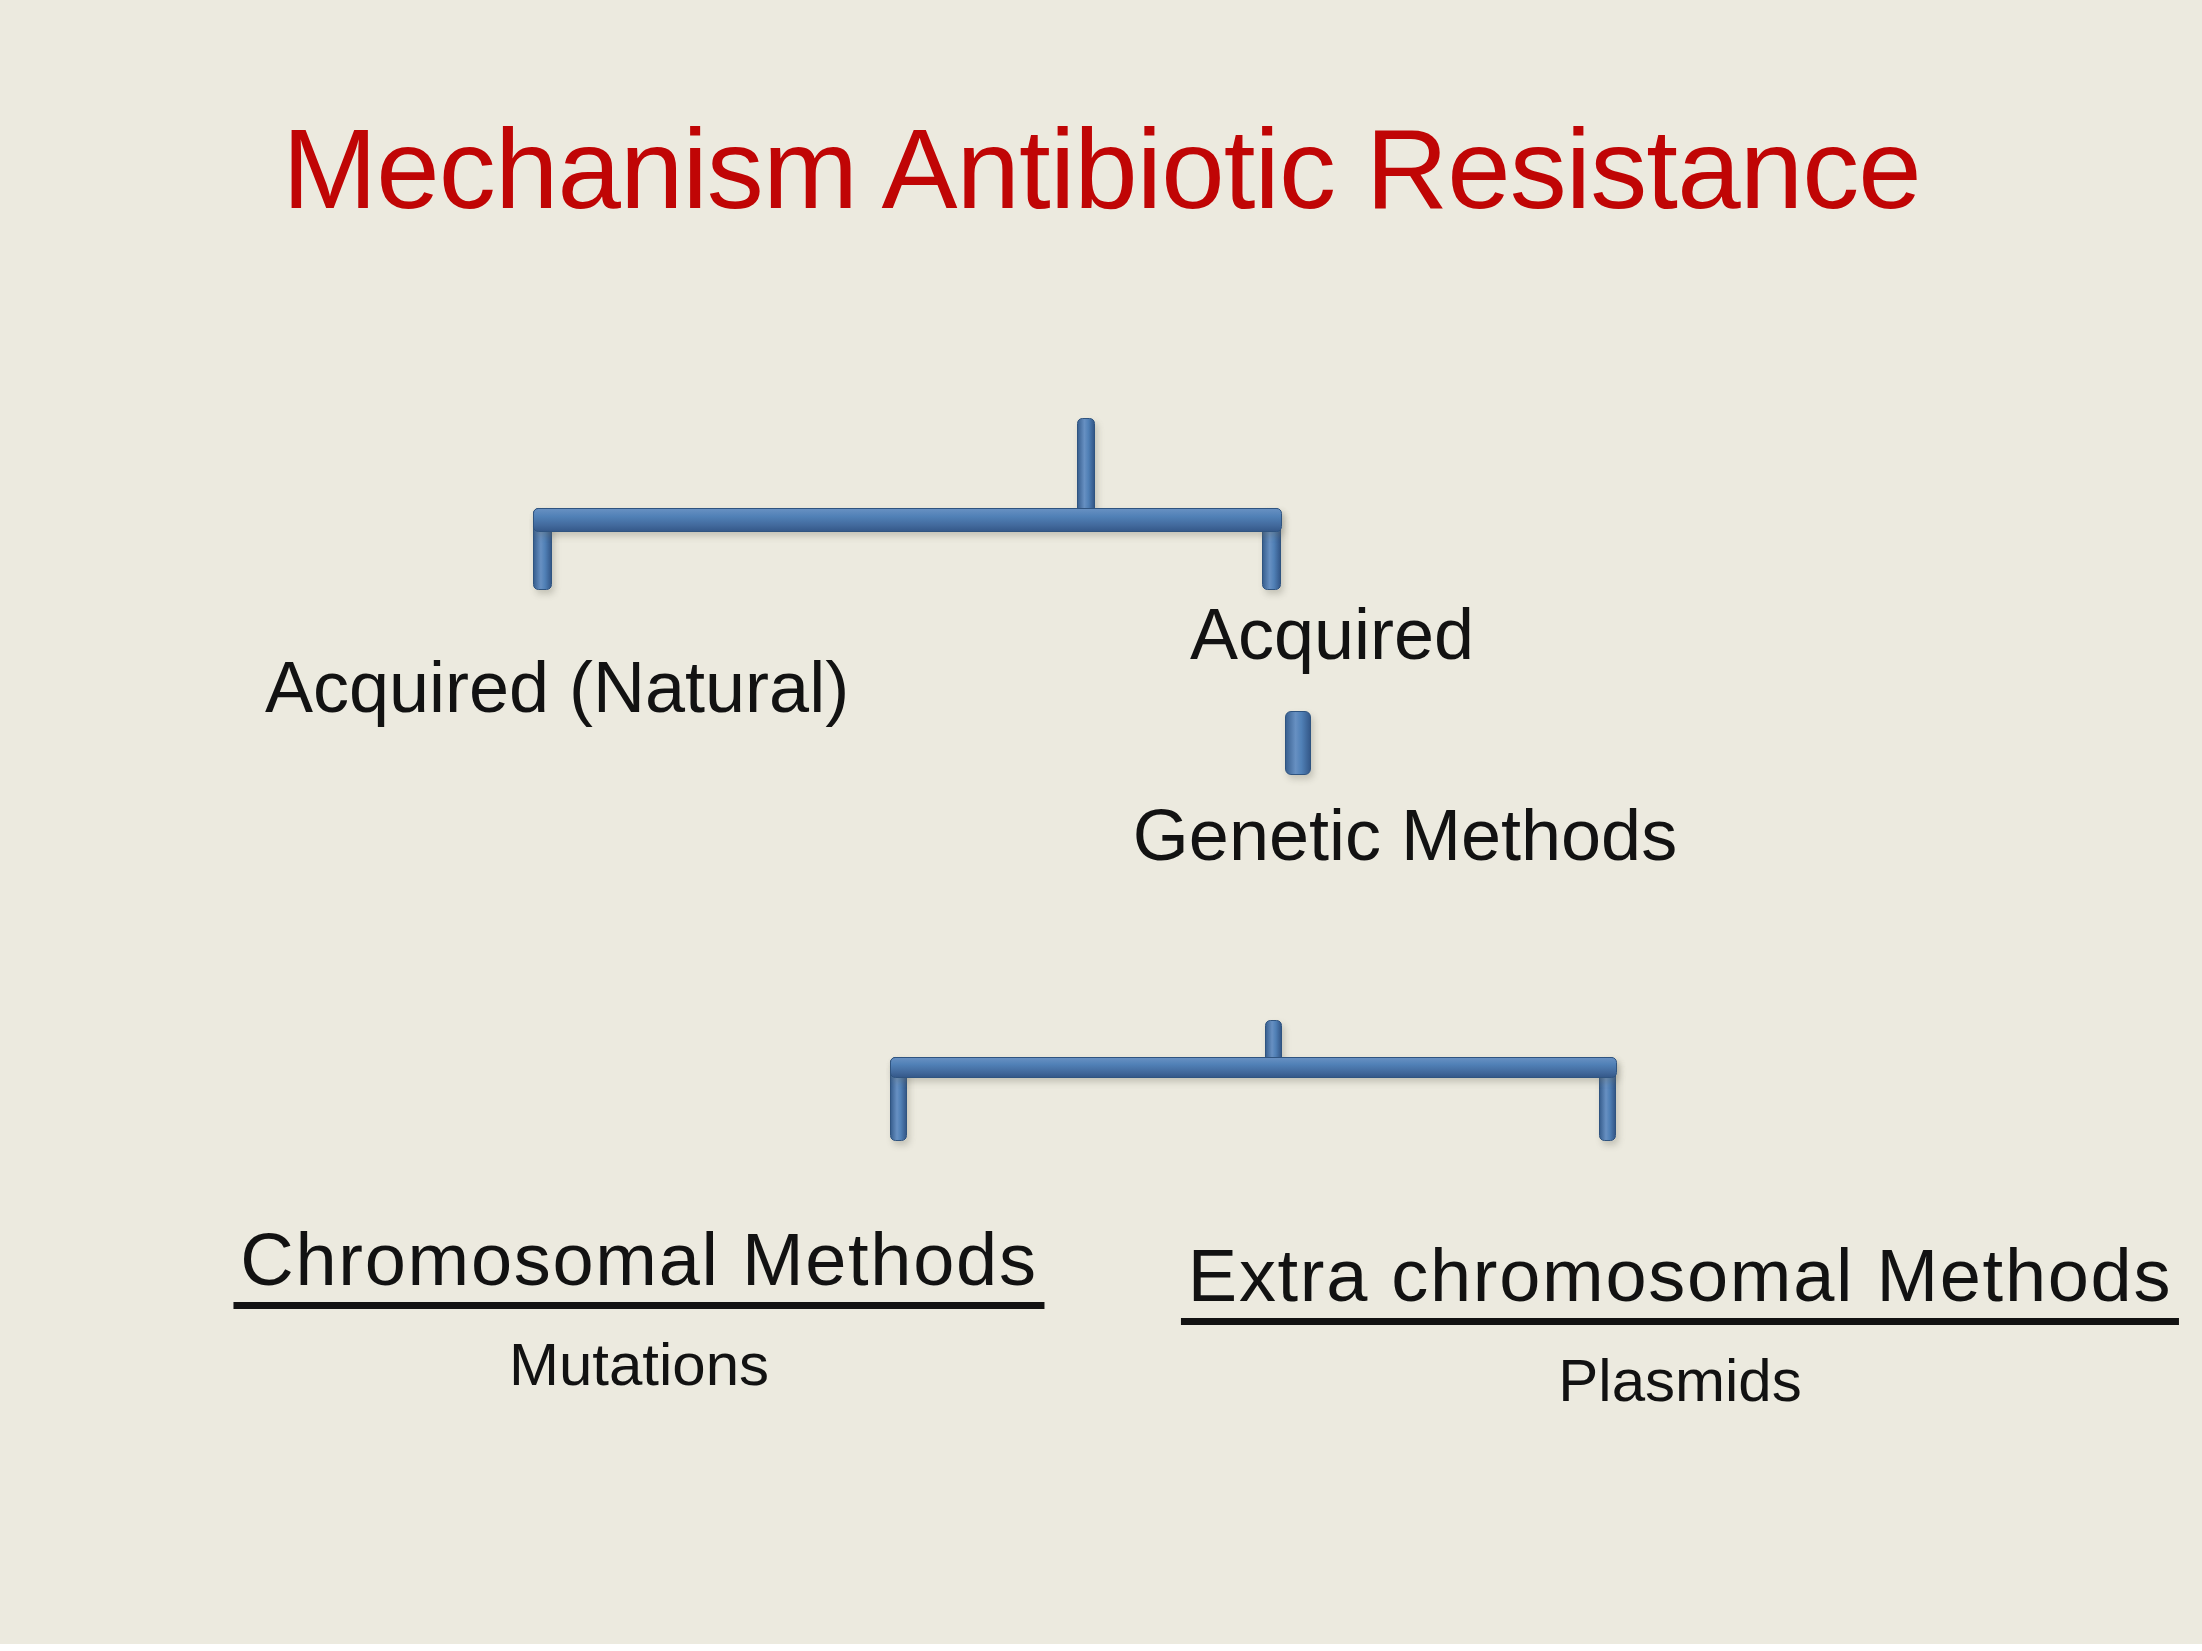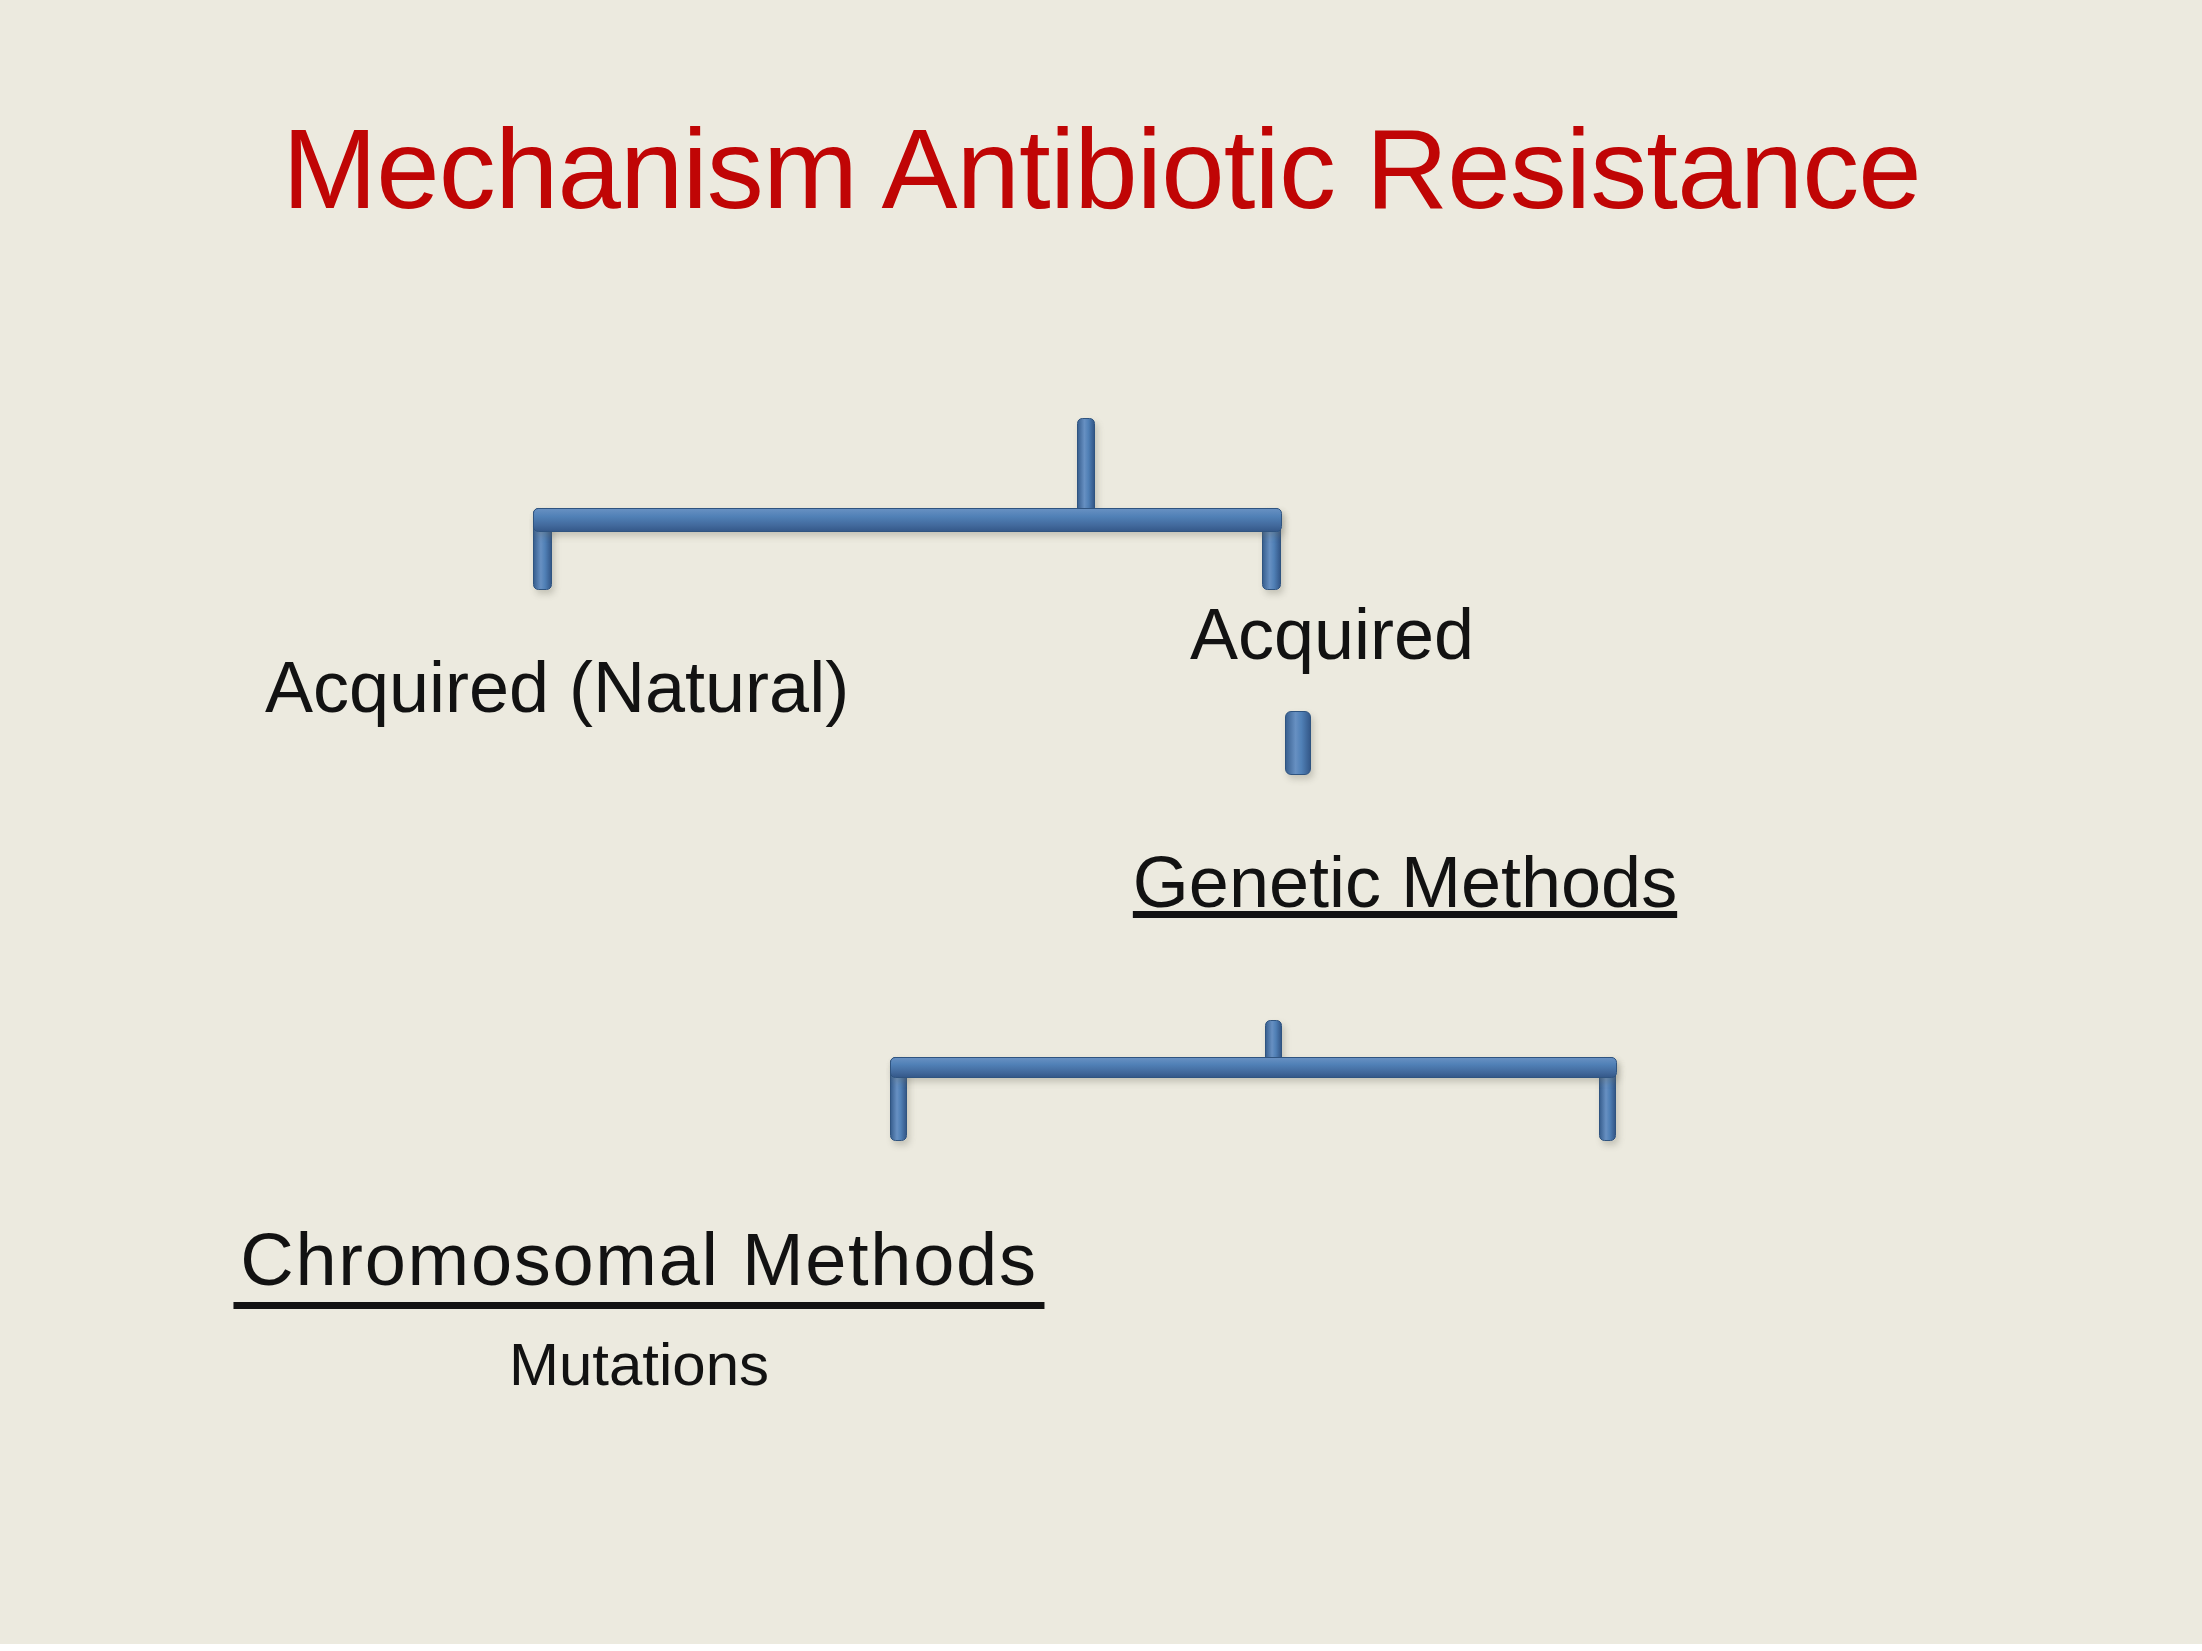--- a/index.html
+++ b/index.html
@@ -59,21 +59,21 @@
   
   .label {
     position: absolute;
     transform: translate(-50%, -50%);
     font-size: 72px;
     line-height: 1;
     white-space: nowrap;
   }
   .label-intrinsic { left: 557px;  top: 687px; }
   .label-acquired  { left: 1332px; top: 634px; }
-  .label-genetic   { left: 1405px; top: 882px; text-decoration: underline; }
+  .label-genetic   { left: 1405px; top: 835px; }
 
   .group {
     position: absolute;
     transform: translateX(-50%);
     display: flex;
     flex-direction: column;
     align-items: center;
   }
   .group-chromosomal { left: 639px;  top: 1182px; }
   .group-extra       { left: 1680px; top: 1198px; }
@@ -117,15 +117,19 @@
   <div class="cx cx-v gen-stem"></div>
   <div class="cx cx-v gen-left-tick"></div>
   <div class="cx cx-v gen-right-tick"></div>
   <div class="cx cx-h gen-bar"></div>
 
   <div class="group group-chromosomal">
     <div class="heading">Chromosomal Methods</div>
     <div class="subtext">Mutations</div>
   </div>
 
+  <div class="group group-extra">
+    <div class="heading">Extra chromosomal Methods</div>
+    <div class="subtext">Plasmids</div>
+  </div>
 
 </div>
 
 
 </body></html>

